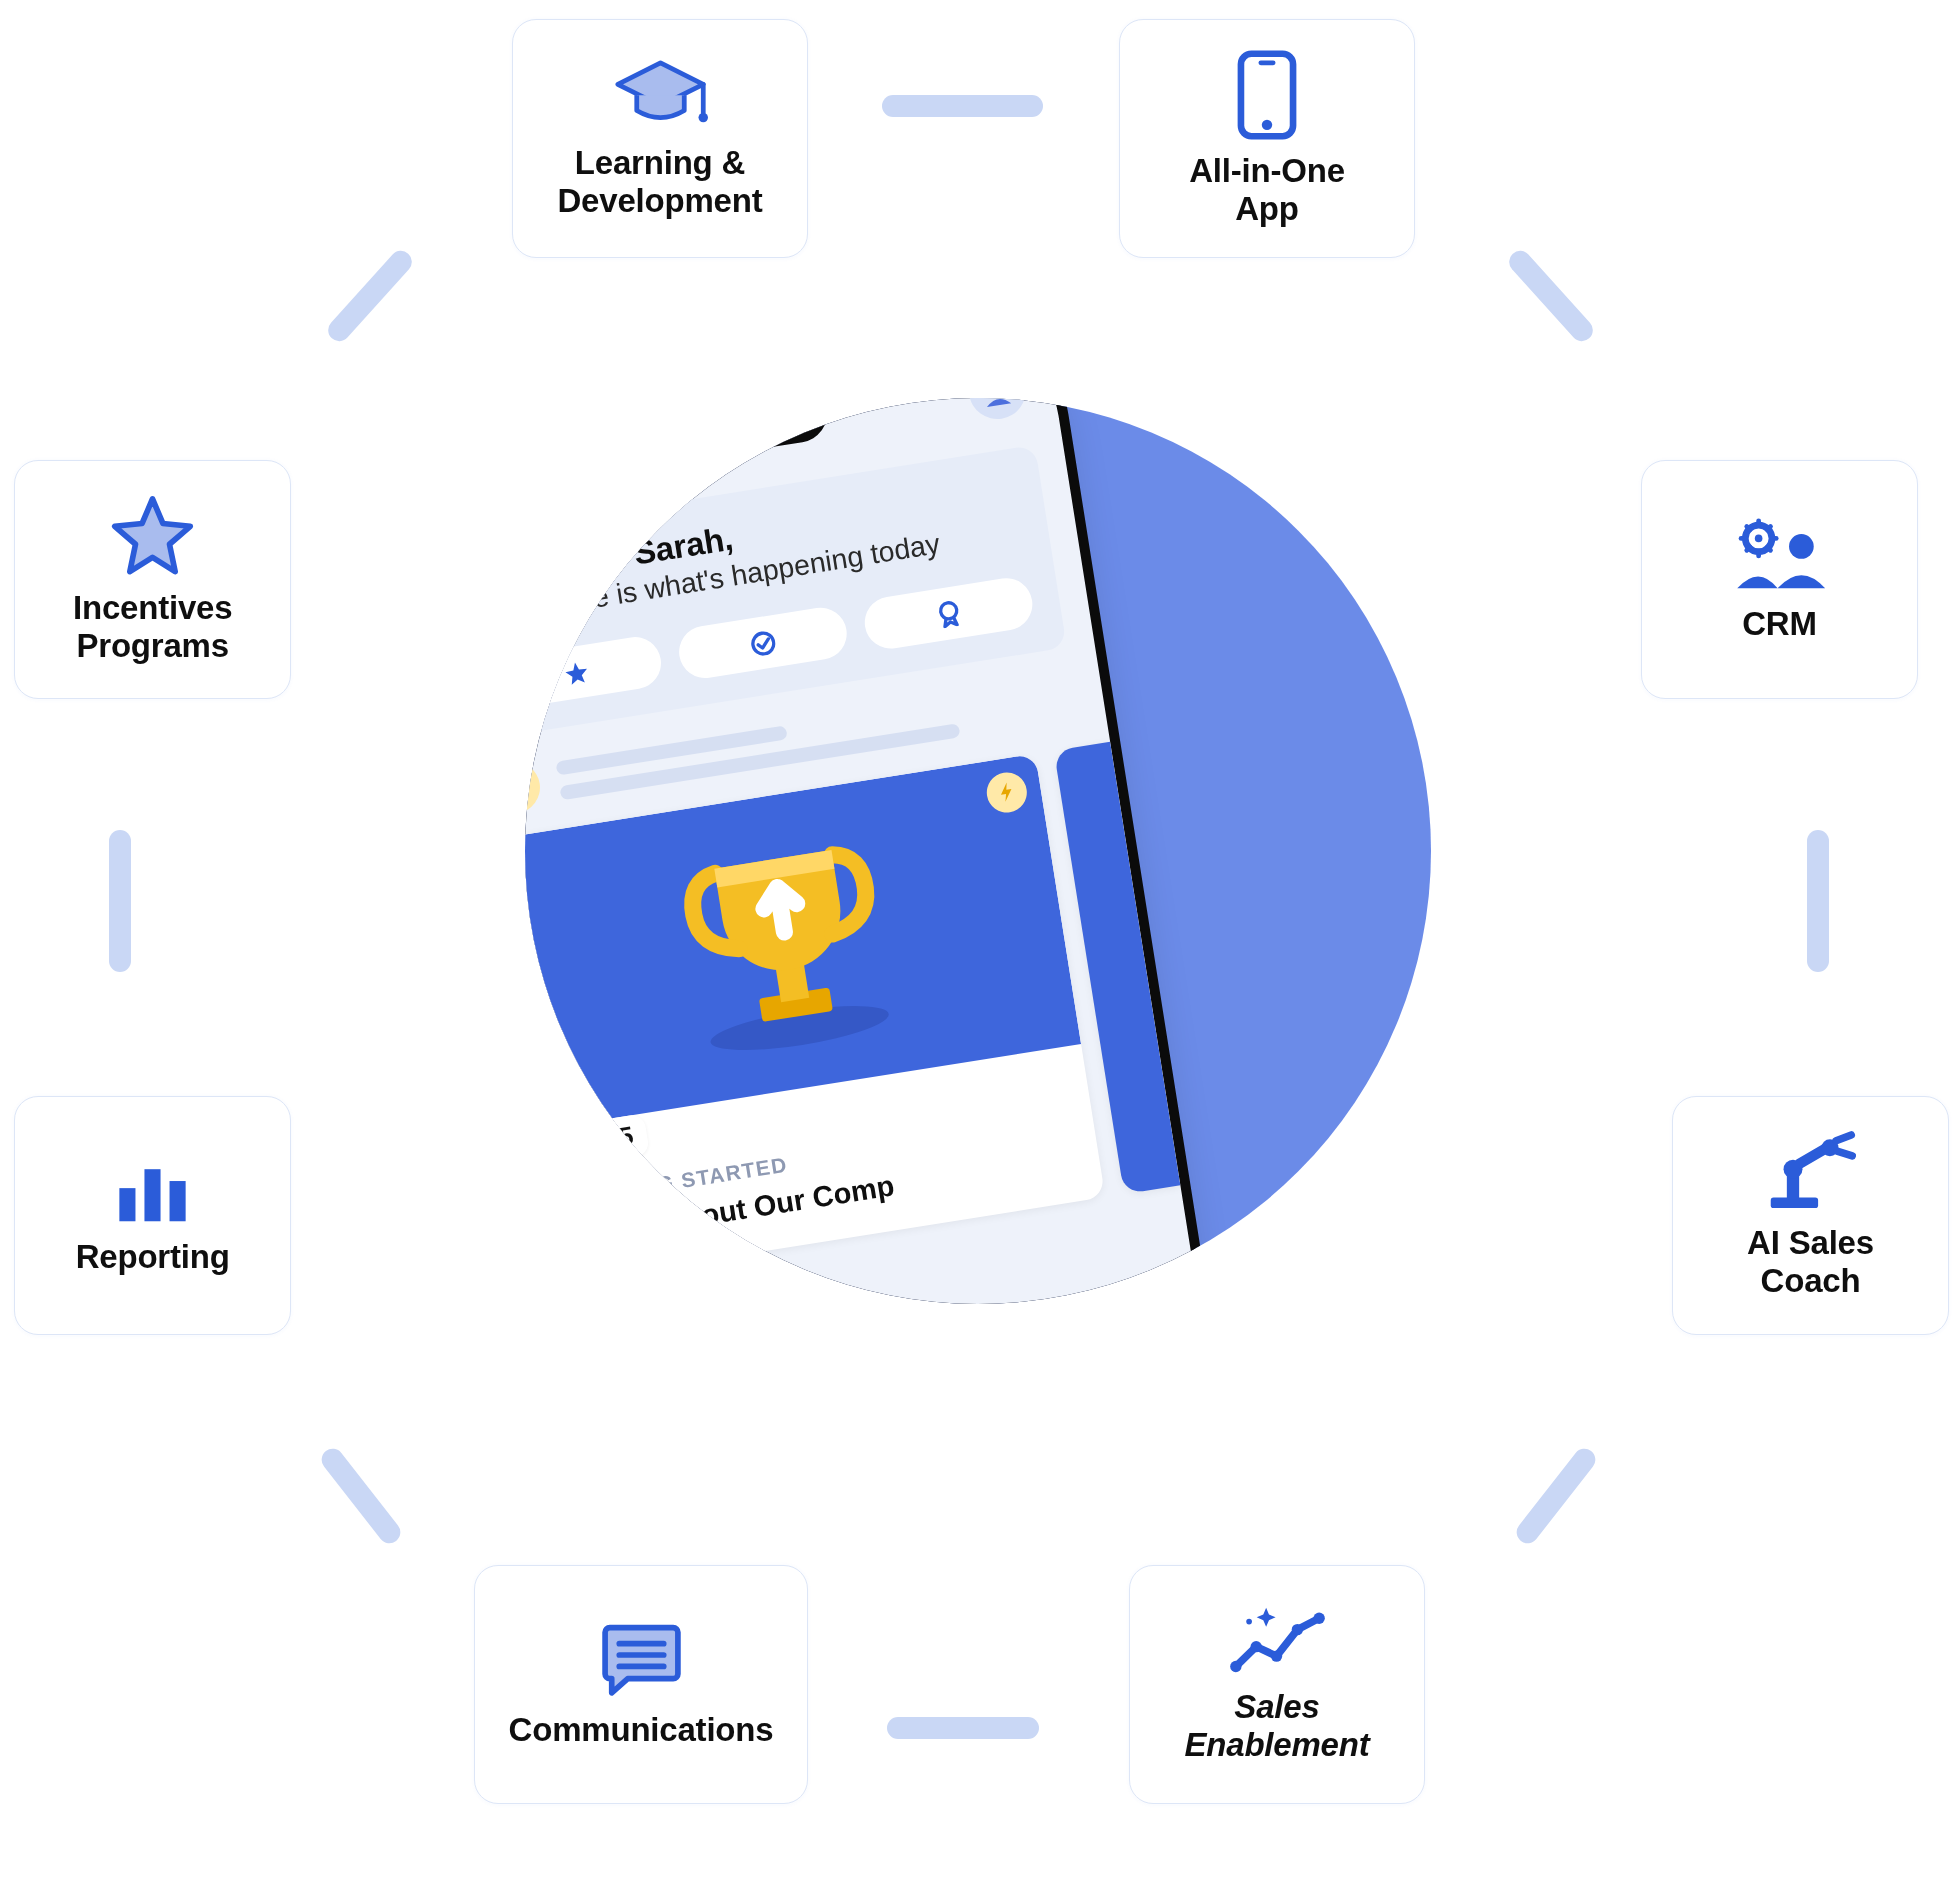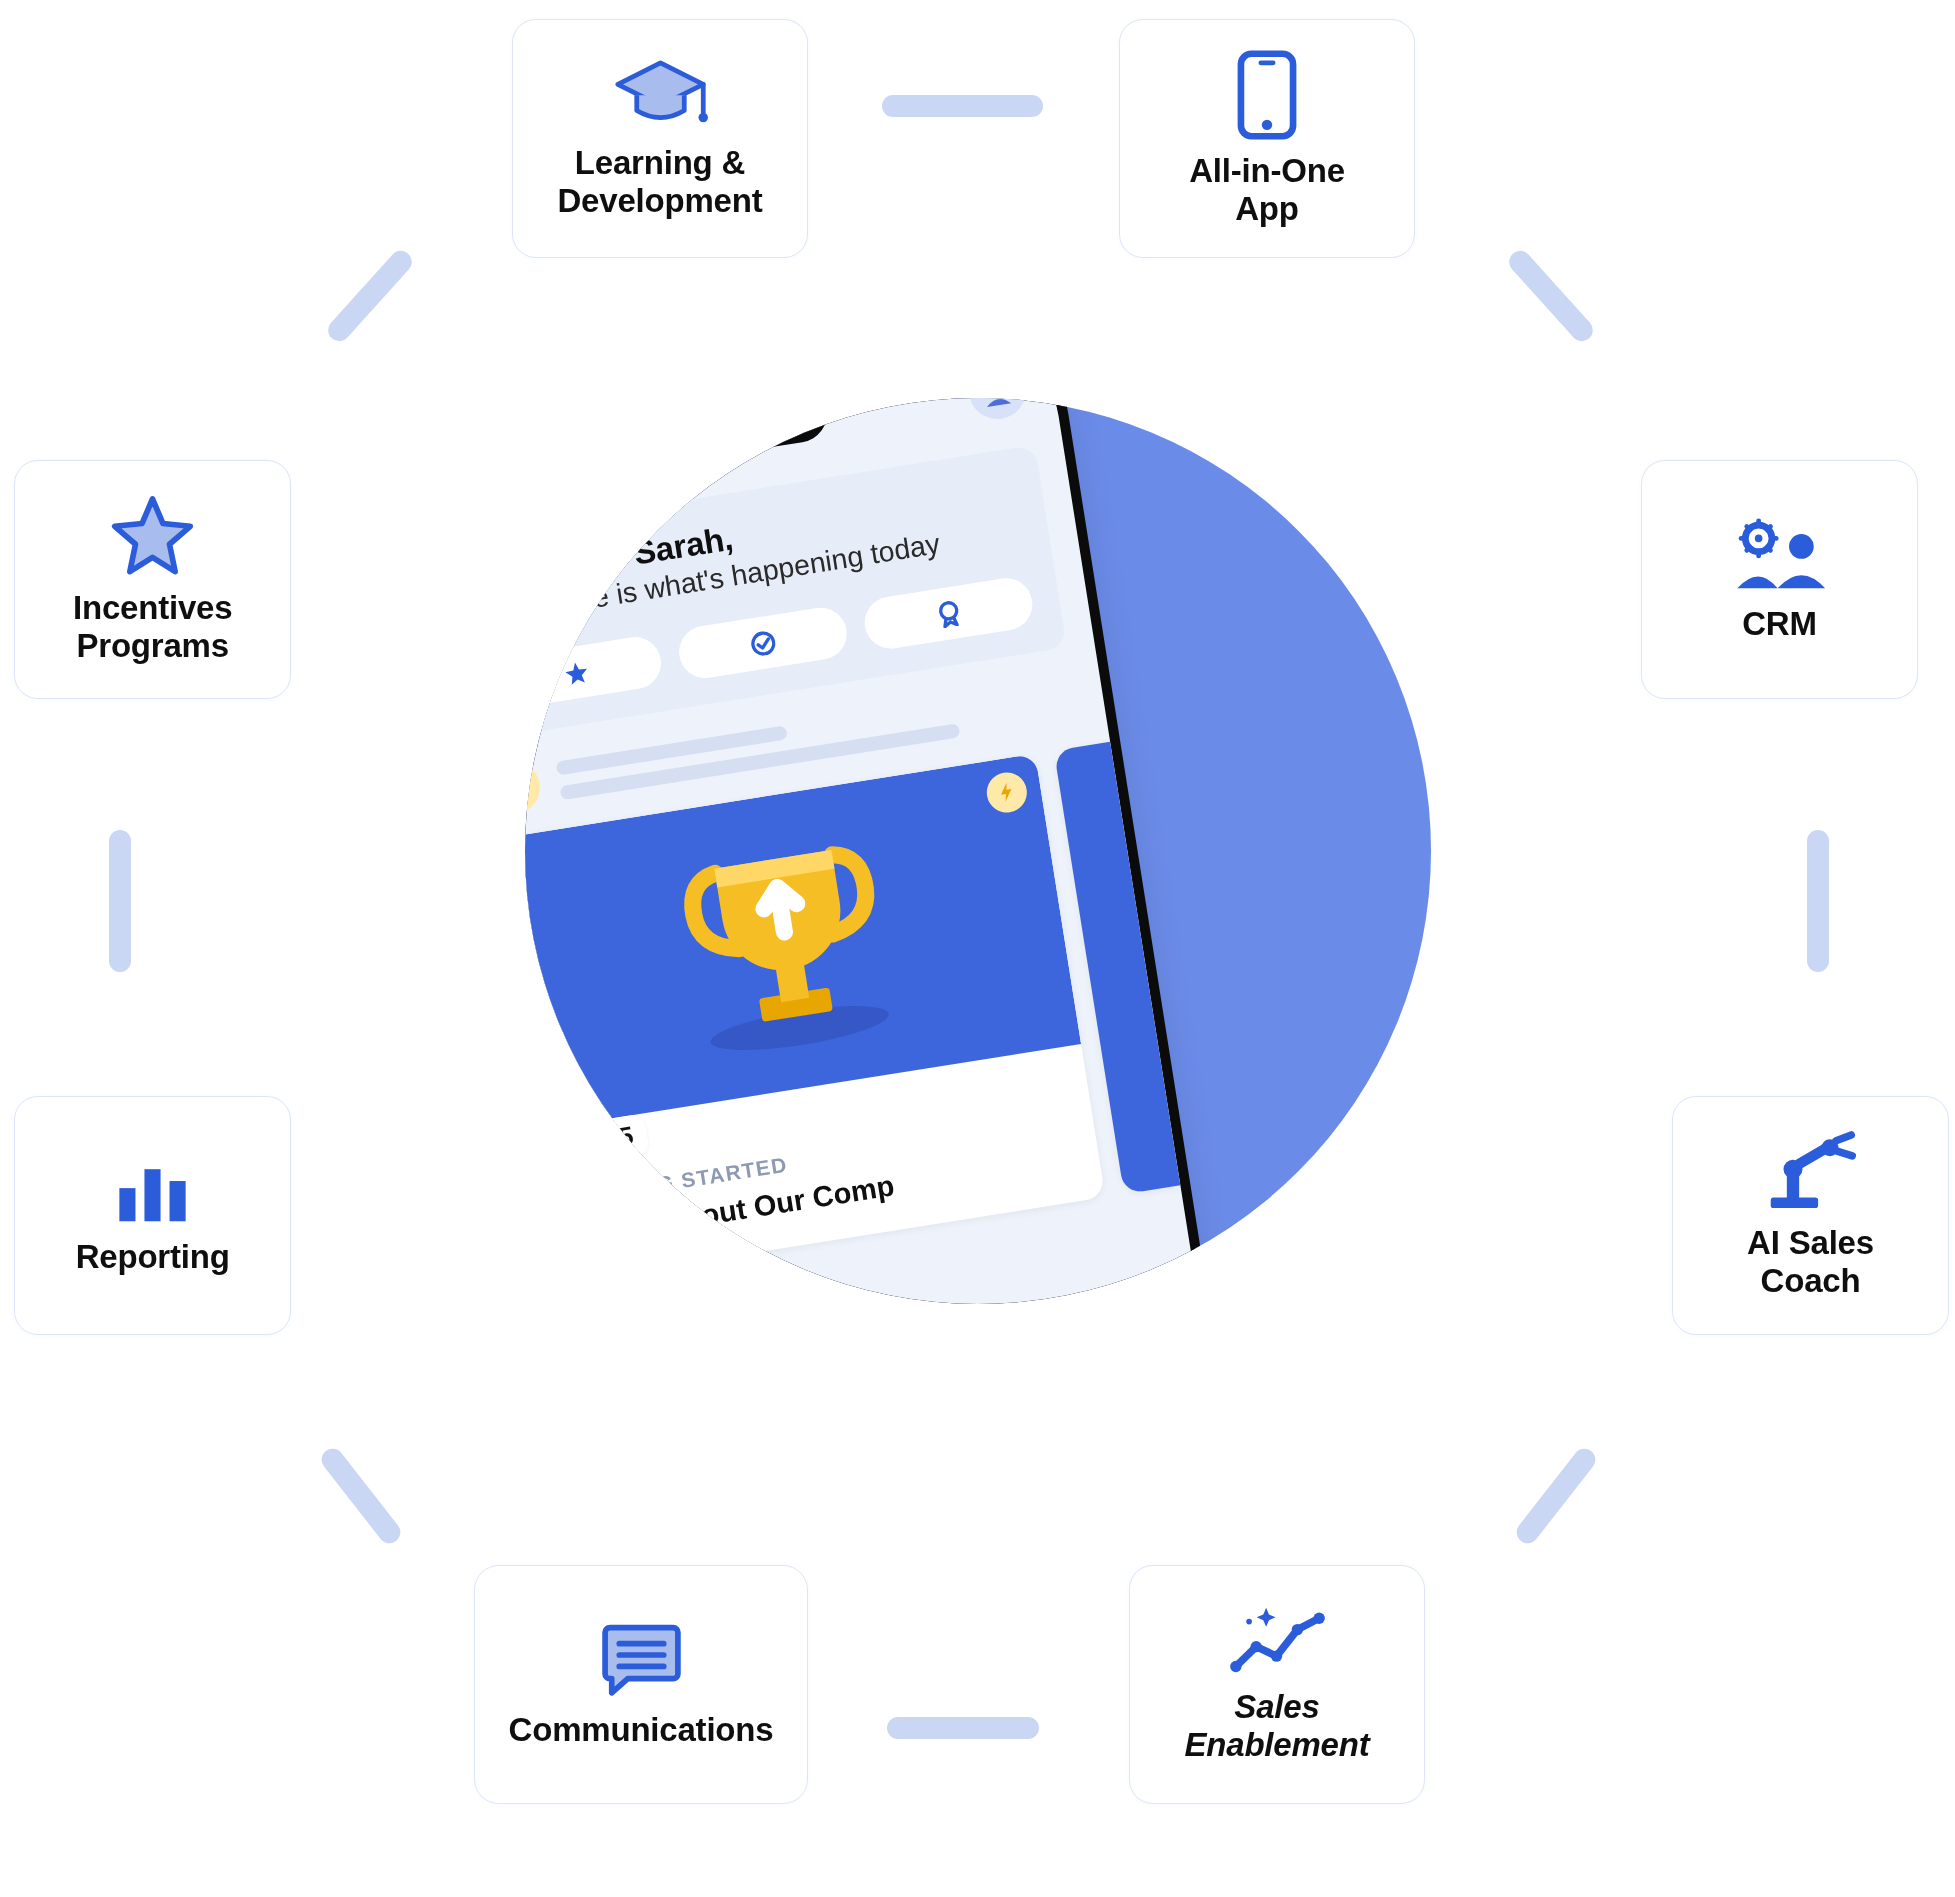--- a/index.html
+++ b/index.html
@@ -201,21 +201,21 @@
         <rect x="44" y="85" width="26" height="60" fill="#2B5CD9"></rect>
         <circle cx="57" cy="80" r="20" fill="#2B5CD9"></circle>
         <rect x="60" y="62" width="80" height="22" rx="6" fill="#2B5CD9" transform="rotate(-30 60 62)"></rect>
         <circle cx="135" cy="35" r="18" fill="#2B5CD9"></circle>
         <path d="M148 20 L180 8 M150 42 L182 52" stroke="#2B5CD9" stroke-width="16" stroke-linecap="round" fill="none"></path>
       </svg>
     </div>
     <div class="label">AI Sales<br>Coach</div>
   </div>
 
-  <div class="feature" style="left:474px;top:1565px;width:332px;height:237px;border-radius:25px;">
+  <div class="feature" style="left:474px;top:1565px;width:332px;height:237px;">
     <div class="icon">
       <svg width="81" height="78" viewBox="0 0 170 165">
         <path d="M18 14 H152 a10 10 0 0 1 10 10 V112 a10 10 0 0 1 -10 10 H56 L22 152 V122 H18 a10 10 0 0 1 -10 -10 V24 a10 10 0 0 1 10 -10 Z" fill="#A9BCEE" stroke="#2B5CD9" stroke-width="12" stroke-linejoin="round"></path>
         <line x1="38" y1="48" x2="132" y2="48" stroke="#2B5CD9" stroke-width="12" stroke-linecap="round"></line>
         <line x1="38" y1="72" x2="132" y2="72" stroke="#2B5CD9" stroke-width="12" stroke-linecap="round"></line>
         <line x1="38" y1="96" x2="132" y2="96" stroke="#2B5CD9" stroke-width="12" stroke-linecap="round"></line>
       </svg>
     </div>
     <div class="label">Communications</div>
   </div>

